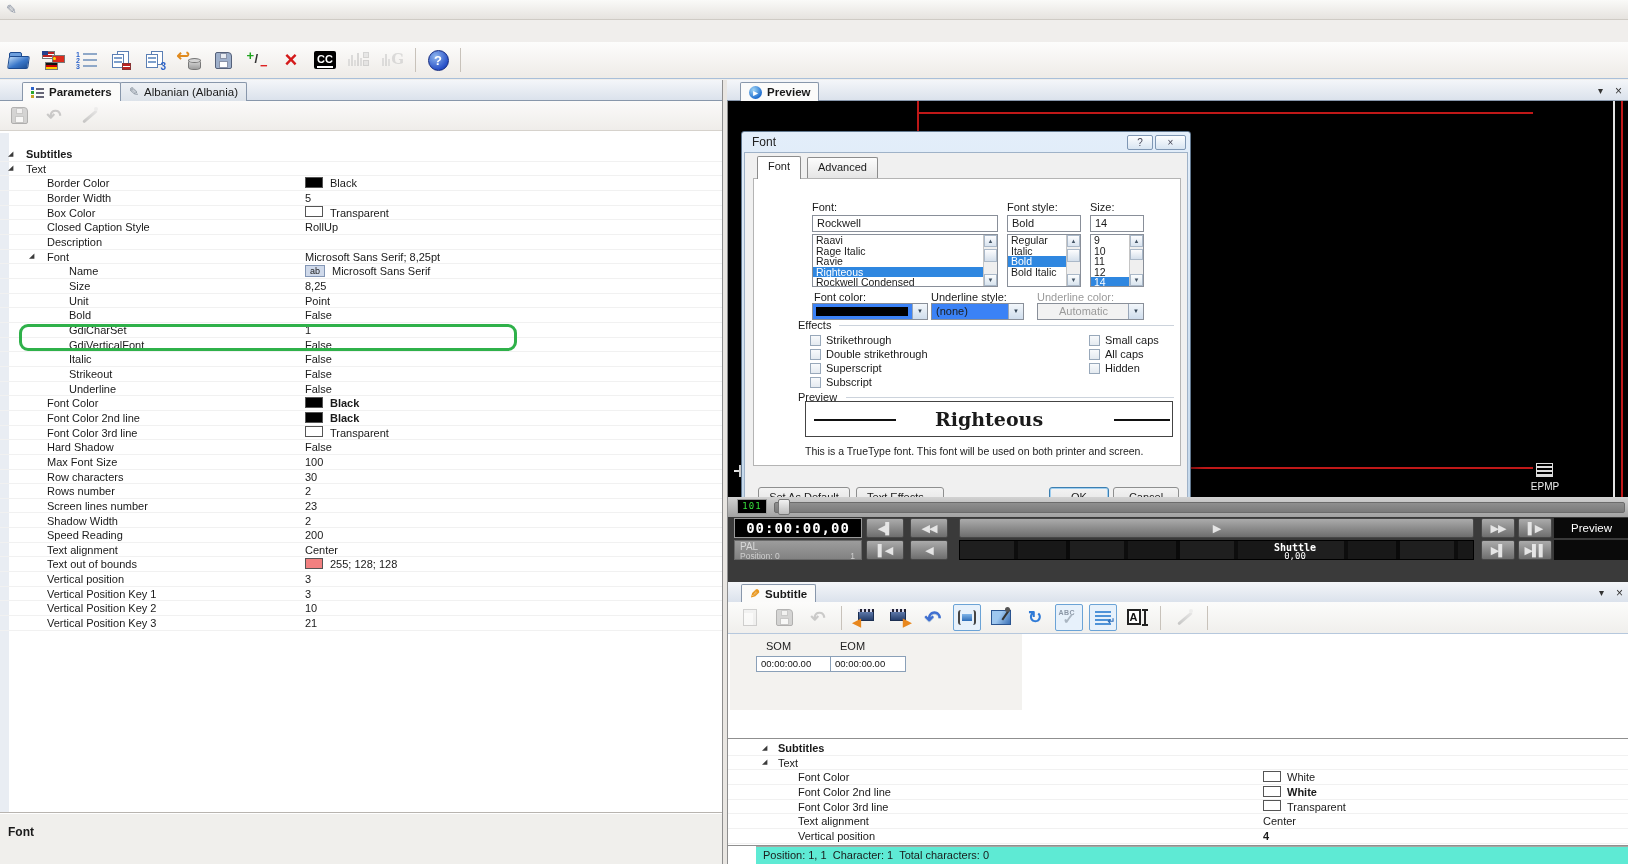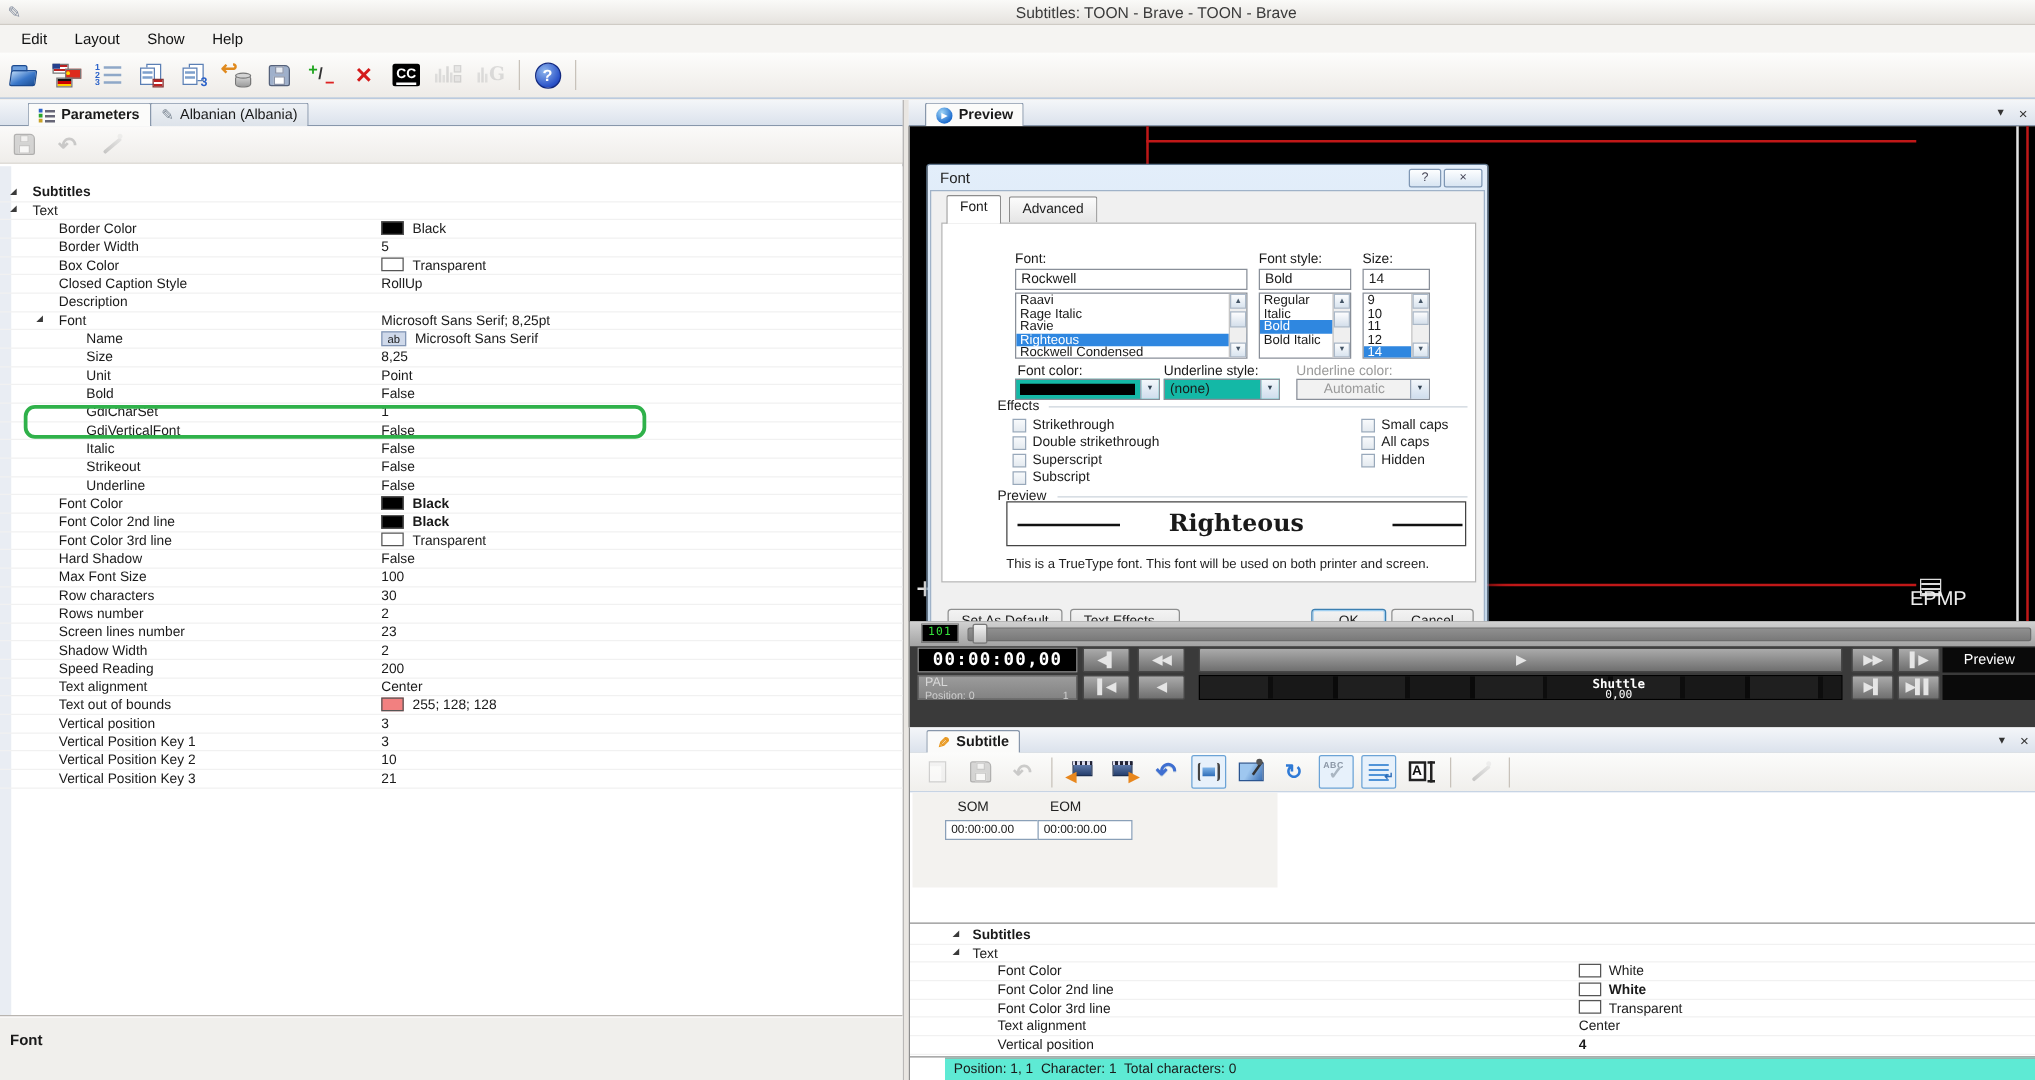--- a/index.html
+++ b/index.html
@@ -46,36 +46,36 @@
 
   
   .pv-header{left:727px;top:80px;width:901px;}
   .video{position:absolute;left:727px;top:101px;width:901px;height:396px;background:#000;border-left:1px solid #8e8e8e;}
   .redline{position:absolute;background:#c01818;}
   .whiteline{position:absolute;background:#e3e3e3;}
   .mvico{position:absolute;left:6px;top:364px;width:12px;height:12px;}
   .mvico::before{content:"";position:absolute;left:0;top:5px;width:12px;height:2px;background:#f2f2f2;}
   .mvico::after{content:"";position:absolute;left:5px;top:0;width:2px;height:12px;background:#f2f2f2;}
   .epmp-ico{position:absolute;left:808px;top:362px;width:17px;height:14px;border:1px solid #ddd;background:repeating-linear-gradient(#000 0 2px,#ddd 2px 4px);}
-  .epmp-txt{position:absolute;left:800px;top:370px;width:34px;text-align:center;color:#eee;font-size:16px;}
+  .epmp-txt{position:absolute;left:800px;top:380px;width:34px;text-align:center;color:#eee;font-size:10px;}
 
   
   .fdlg{position:absolute;left:13px;top:30px;width:450px;height:388px;background:linear-gradient(#e3eefa,#c3d7ea);border:1px solid #62788f;border-radius:3px;box-shadow:3px 5px 14px rgba(0,0,0,.55);}
   .fdlg-title{position:absolute;left:10px;top:3px;font-size:12px;color:#222;}
   .fbtn{position:absolute;top:3px;height:15px;background:linear-gradient(#fdfeff,#d8e5f2);border:1px solid #7f97b4;border-radius:2px;text-align:center;font-size:10px;line-height:13px;color:#445;}
   .fbtn.help{right:37px;width:26px;}
   .fbtn.close{right:4px;width:31px;}
   .fdlg-body{position:absolute;left:2px;top:20px;right:2px;bottom:2px;background:#f0f0f0;border:1px solid #9fb2c8;}
   .dtab{position:absolute;top:4px;height:21px;padding:3px 10px;font-size:11px;border:1px solid #8c8c8c;border-bottom:none;background:linear-gradient(#fcfcfc,#e5e5e5);border-radius:2px 2px 0 0;}
   .dtab.active{background:#fff;z-index:2;height:23px;top:3px;}
   .dpage{position:absolute;left:8px;top:25px;width:428px;height:288px;background:#fff;border:1px solid #b4b4b4;}
   .dlbl{position:absolute;font-size:11px;color:#1a1a1a;white-space:nowrap;}
   .dlbl.gray{color:#9a9a9a;}
   .dcombo{position:absolute;height:17px;background:#fff;border:1px solid #898f99;font-size:11px;line-height:15px;padding-left:4px;white-space:nowrap;overflow:hidden;}
-  .ddrop{position:absolute;height:17px;background:#14b8a6;border:1px solid #898f99;font-size:11px;line-height:15px;}
+  .ddrop{position:absolute;height:17px;background:#3b82f6;border:1px solid #898f99;font-size:11px;line-height:15px;}
   .ddrop .txt{position:absolute;left:4px;right:18px;top:0;line-height:15px;}
   .ddrop .arr{position:absolute;right:0;top:0;bottom:0;width:15px;background:linear-gradient(#f3f7fb,#cfdded);border-left:1px solid #99a6b8;font-size:6px;line-height:15px;text-align:center;color:#345;}
   .ddrop.disabled{background:#f2f2f2;color:#9a9a9a;}
   .ddrop.disabled .txt{text-align:center;}
   .csw{position:absolute;left:3px;top:3px;bottom:3px;right:19px;}
   .dlist{position:absolute;height:53px;background:#fff;border:1px solid #898f99;overflow:hidden;}
   .dli{position:relative;height:10.6px;font-size:10.5px;line-height:10.6px;padding-left:3px;white-space:nowrap;}
   .dli.sel{background:#2f87e0;color:#fff;}
   .sb{position:absolute;right:0;top:0;bottom:0;width:14px;background:#efefef;border-left:1px solid #c5c5c5;}
   .sba{position:absolute;left:0;right:0;height:12px;background:linear-gradient(#fcfdfe,#d9e4ef);border:1px solid #aab8c8;font-size:6px;line-height:11px;text-align:center;color:#456;}
@@ -120,28 +120,21 @@
   .sp-grid{position:absolute;left:0;top:156px;width:901px;height:108px;background:#fff;border-top:1px solid #8f8f8f;border-bottom:1px solid #8f8f8f;}
   .sp-status{position:absolute;left:0;top:264px;width:901px;height:18px;background:#5eead4;border-top:1px solid #a9a6a1;font-size:11px;line-height:17px;padding-left:7px;white-space:pre;margin-left:28px;}
 </style>
 </head>
 <body>
 
 <div id="app">
 
   <div class="titlebar">
     <span class="appico">✎</span>
-    <span class="title">Subtitles: TOON - Brave - TOON - Brave</span>
   </div>
-  <div class="menubar" id="menubar">
-      <div class="menu-item">Edit</div>
-      <div class="menu-item">Layout</div>
-      <div class="menu-item">Show</div>
-      <div class="menu-item">Help</div>
-    </div>
   <div class="toolbar" id="main-toolbar">
       <div class="tbi">
         <span style="position:relative;width:22px;height:17px;display:block">
           <span style="position:absolute;left:1px;top:0;width:13px;height:6px;background:#6d9fdd;border:1px solid #1c4a8f;border-radius:2px 2px 0 0"></span>
           <span style="position:absolute;left:0;top:4px;width:21px;height:13px;background:linear-gradient(150deg,#b8d6f5,#3a77c9 55%,#1e5096);border:1px solid #1c4a8f;border-radius:2px;transform:skewX(-8deg)"></span>
         </span>
       </div>
       <div class="tbi">
         <span style="position:relative;width:23px;height:19px;display:block">
           <span style="position:absolute;left:0;top:0;width:13px;height:8px;border:1px solid #777;background:linear-gradient(#b22 25%,#fff 0 50%,#b22 0 75%,#fff 0)"></span>

